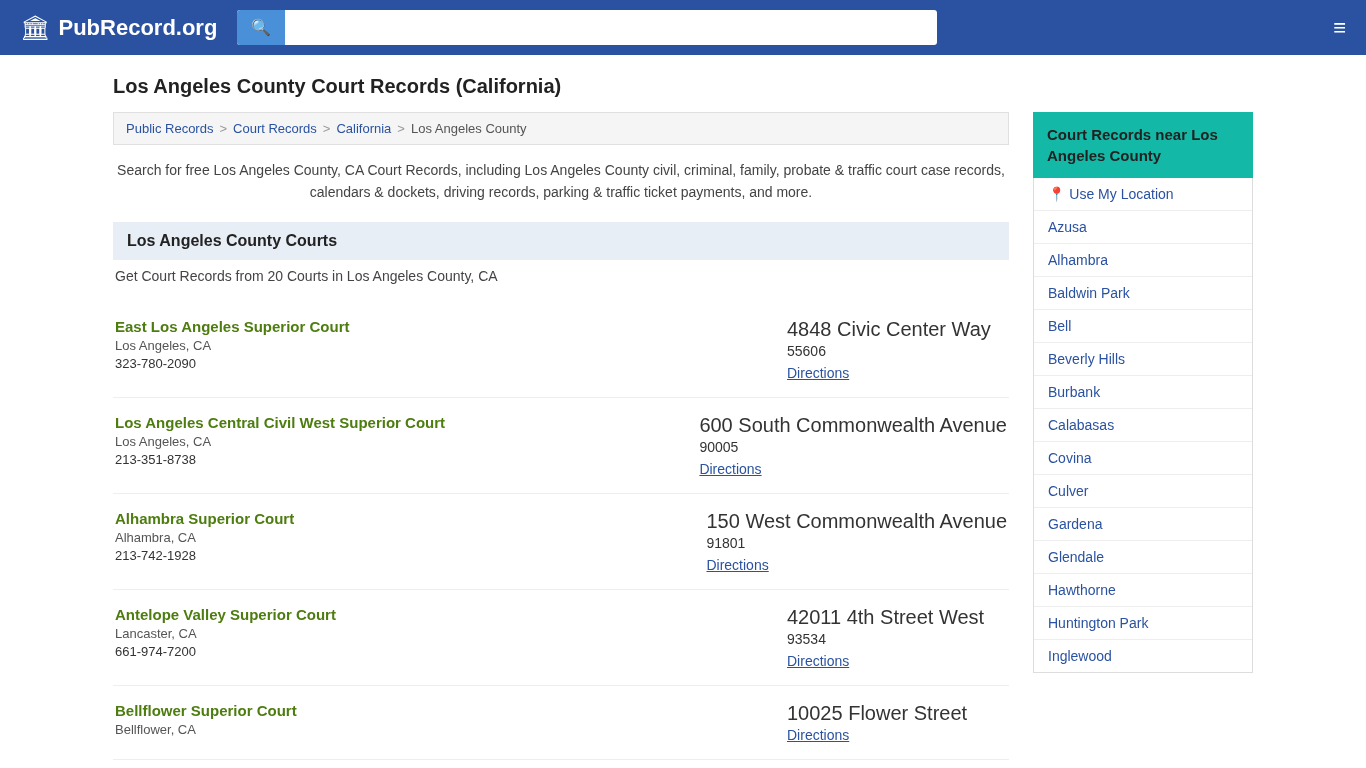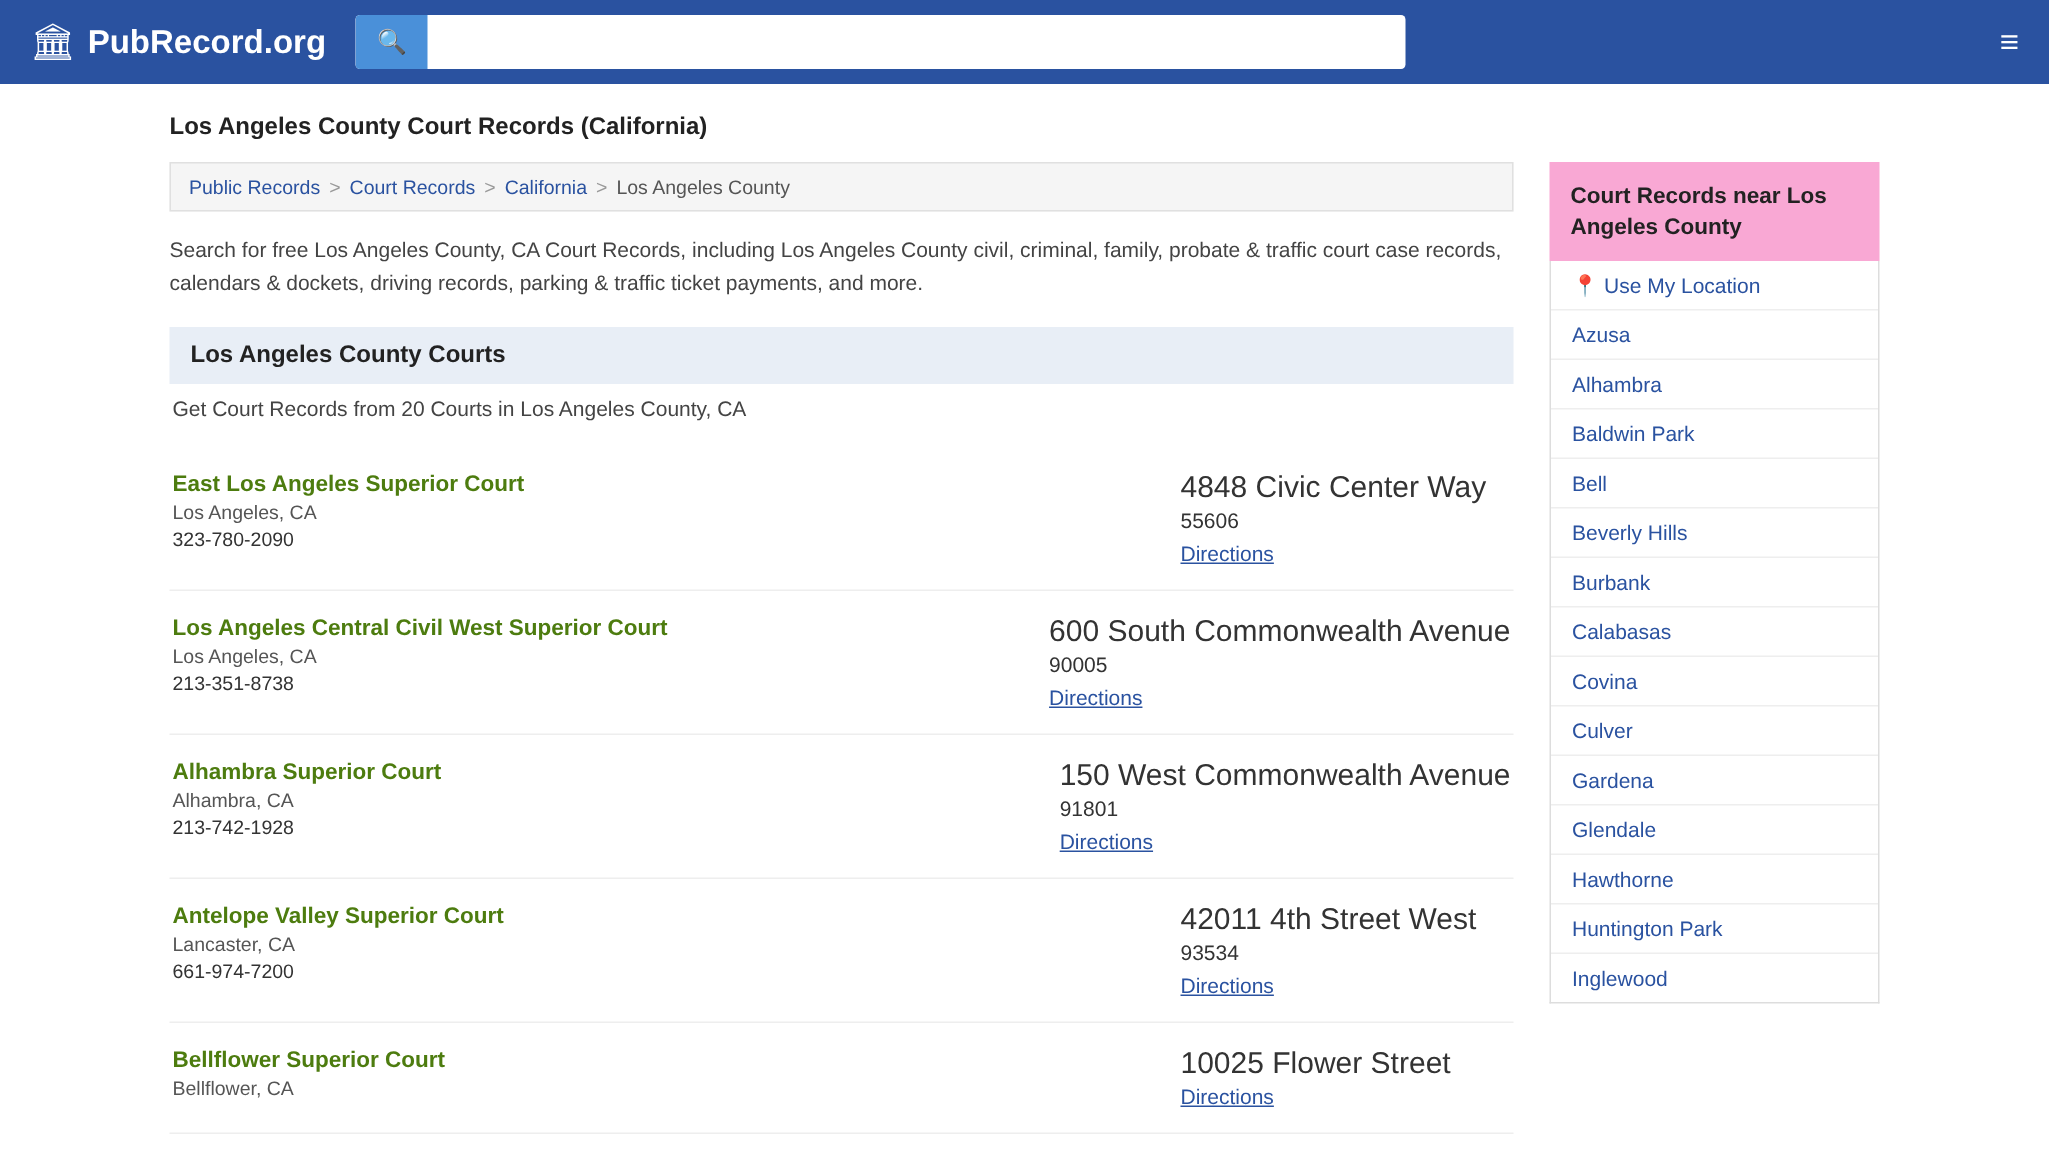--- a/index.html
+++ b/index.html
@@ -63,21 +63,21 @@
       margin-left: auto;
     }
 
     
     .main-container {
       max-width: 1200px;
       margin: 0 auto;
       padding: 20px 30px;
     }
     .page-title {
-      font-size: 16px;
+      font-size: 20px;
       font-weight: bold;
       color: #222;
       margin-bottom: 14px;
     }
 
     .content-layout {
       display: flex;
       gap: 24px;
     }
 
@@ -101,20 +101,21 @@
       color: #2a52a0;
       text-decoration: none;
     }
     .breadcrumb .sep { color: #999; }
 
     .description {
       font-size: 14px;
       color: #444;
       line-height: 1.6;
       margin-bottom: 18px;
+      text-align: center;
     }
 
     
     .section-header {
       background: #e8eef6;
       padding: 10px 14px;
       font-size: 16px;
       font-weight: bold;
       color: #222;
       margin-bottom: 8px;
@@ -169,21 +170,21 @@
       cursor: pointer;
       font-size: 14px;
     }
 
     
     .right-col {
       width: 220px;
       flex-shrink: 0;
     }
     .sidebar-header {
-      background: #f9a8d4;
+      background: #14b8a6;
       padding: 12px 14px;
       font-size: 15px;
       font-weight: bold;
       color: #222;
       margin-bottom: 0;
       line-height: 1.4;
     }
     .sidebar-list {
       list-style: none;
       border: 1px solid #ddd;

